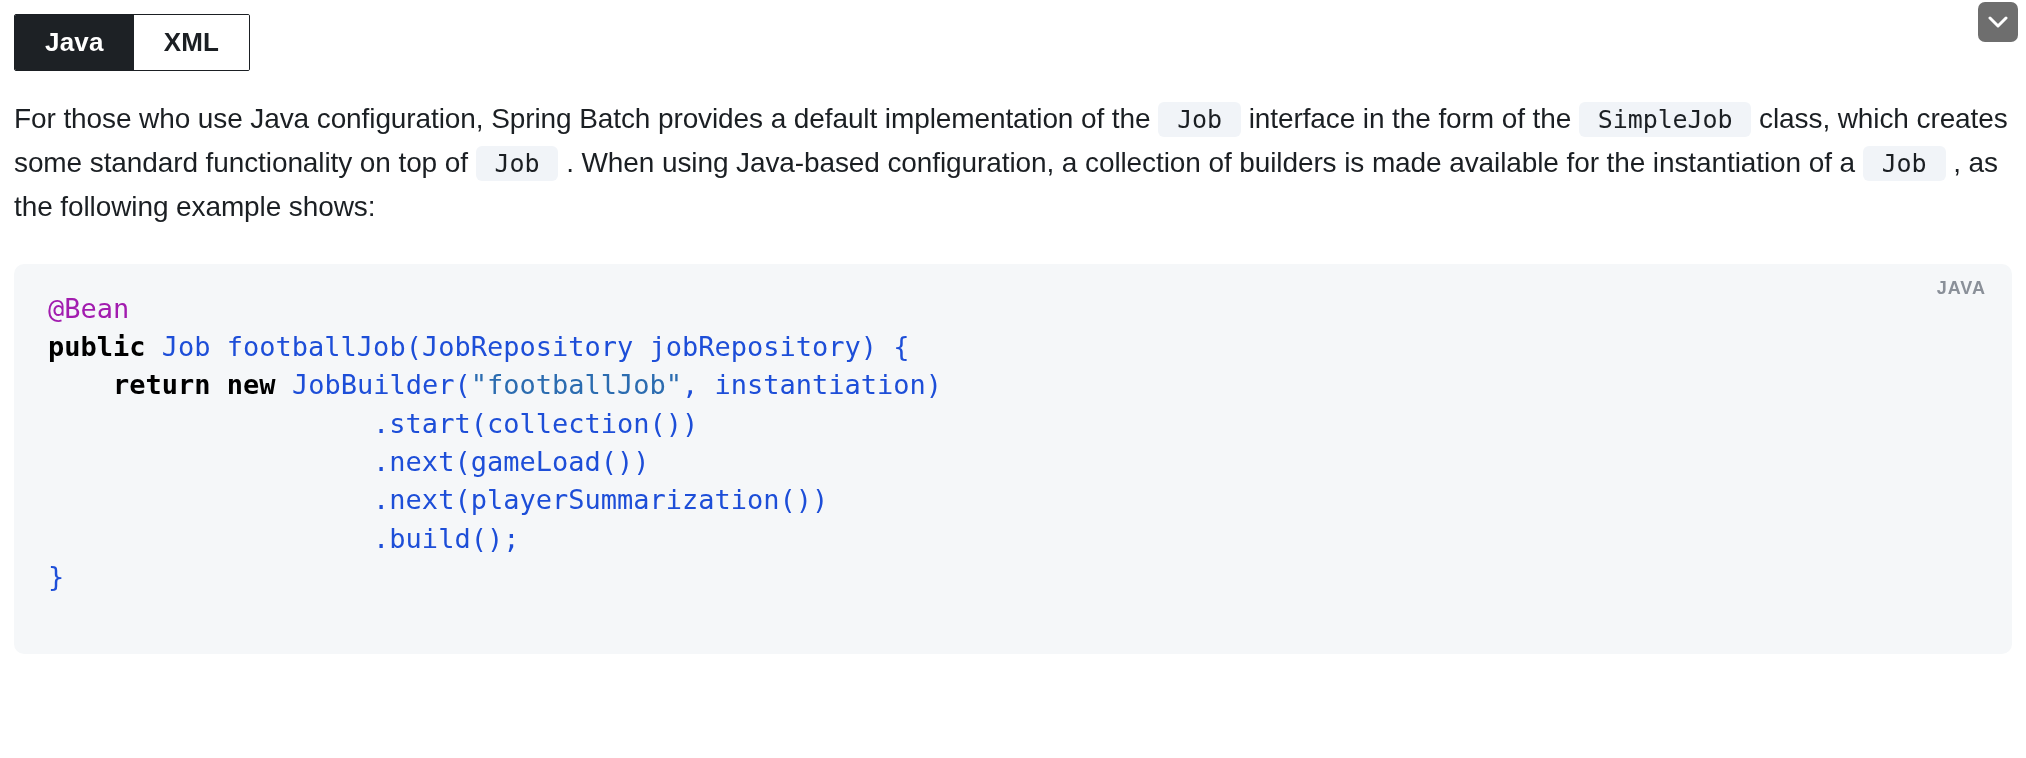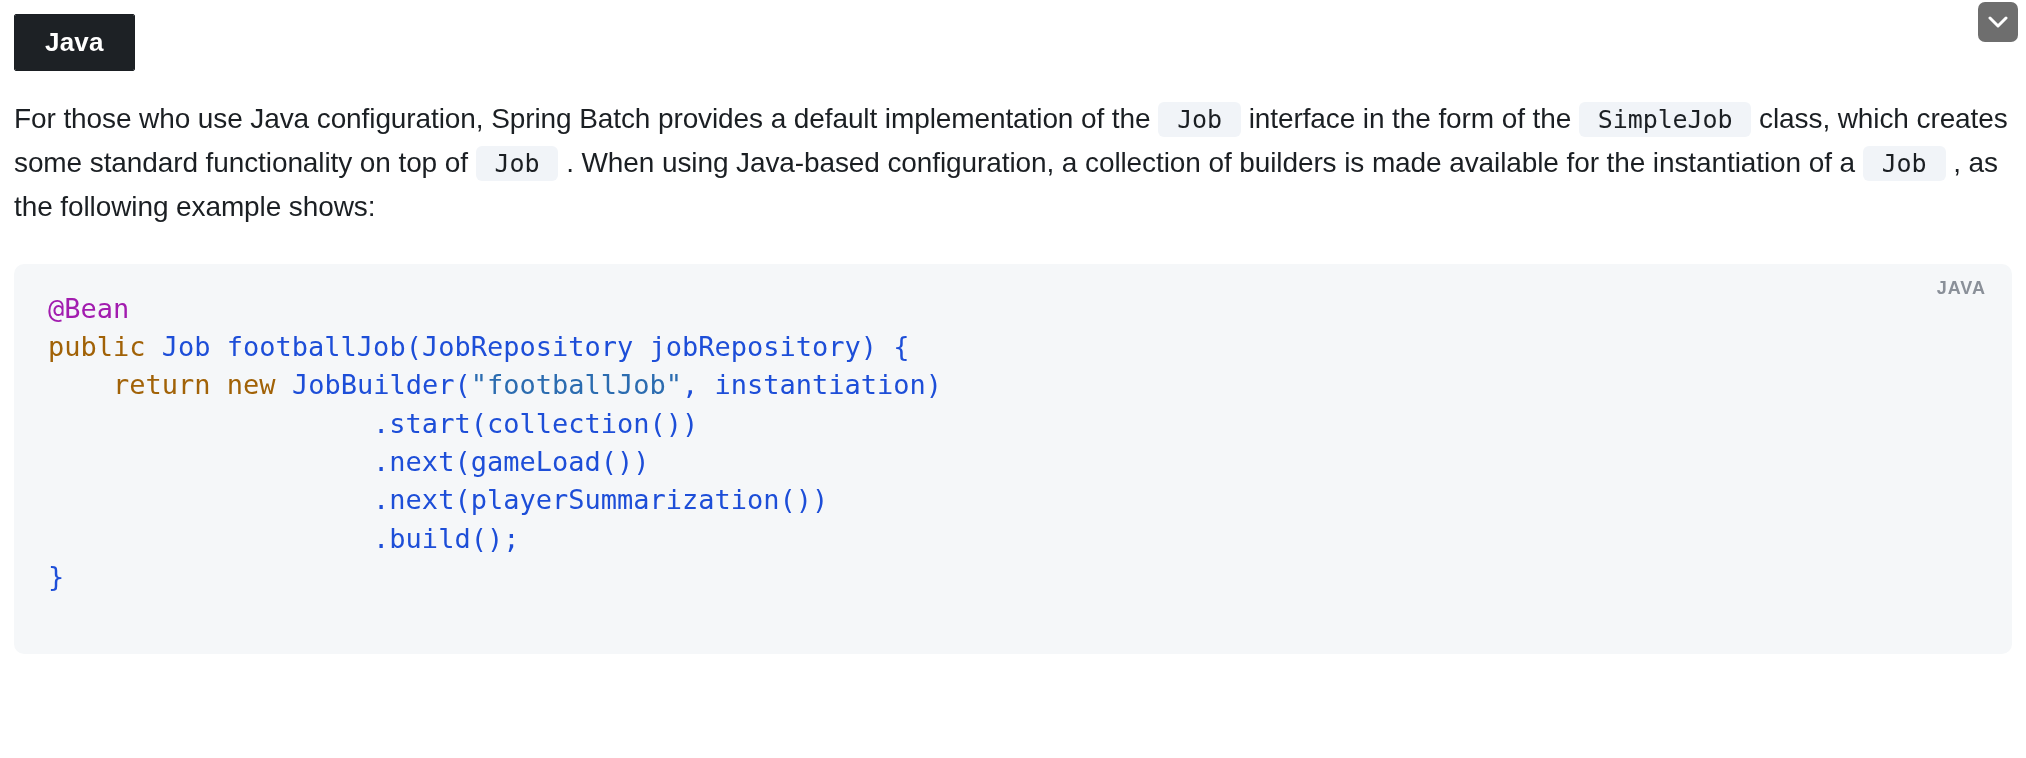--- a/index.html
+++ b/index.html
@@ -100,37 +100,38 @@
   pre.code {
     margin: 0;
     font-family: "DejaVu Sans Mono", "Liberation Mono", monospace;
     font-size: 27px;
     line-height: 1.42;
     color: #1f2733;
     white-space: pre;
     tab-size: 4;
   }
   .tok-annotation { color: #a21caf; }
-  .tok-keyword    { color: #a16207; }
+  .tok-keyword    { color: #000000; font-weight: bold; }
   .tok-string     { color: #2b6cb0; }
   .tok-plain      { color: #1d4ed8; }
 </style>
 </head>
 <body>
 
 <button class="collapse-btn">
   <span>
     <svg width="20" height="13" viewBox="0 0 20 13" aria-hidden="true">
       <path d="M2 2 L10 10 L18 2" fill="none" stroke="#ffffff" stroke-width="3" stroke-linecap="round" stroke-linejoin="round"></path>
     </svg>
   </span>
 </button>
 
 <div class="tabs">
   <div class="tab active">Java</div>
+  <div class="tab">XML</div>
 </div>
 
 <p class="prose"><span>For those who use Java configuration, Spring Batch provides a default implementation of the </span><code class="inline">Job</code><span> interface in the form of the </span><code class="inline">SimpleJob</code><span> class, which creates some standard functionality on top of </span><code class="inline">Job</code><span> . When using Java-based configuration, a collection of builders is made available for the instantiation of a </span><code class="inline">Job</code><span> , as the following example shows:</span></p>
 
 <div class="codeblock">
   <div class="code-lang">JAVA</div>
   <pre class="code"><code id="code-target"><span class="tok-annotation">@Bean</span>
 <span class="tok-keyword">public</span><span class="tok-plain"> Job footballJob(JobRepository jobRepository) {</span>
 <span class="tok-plain">    </span><span class="tok-keyword">return</span><span class="tok-plain"> </span><span class="tok-keyword">new</span><span class="tok-plain"> JobBuilder(</span><span class="tok-string">"footballJob"</span><span class="tok-plain">, instantiation)</span>
 <span class="tok-plain">                    .start(collection())</span>

